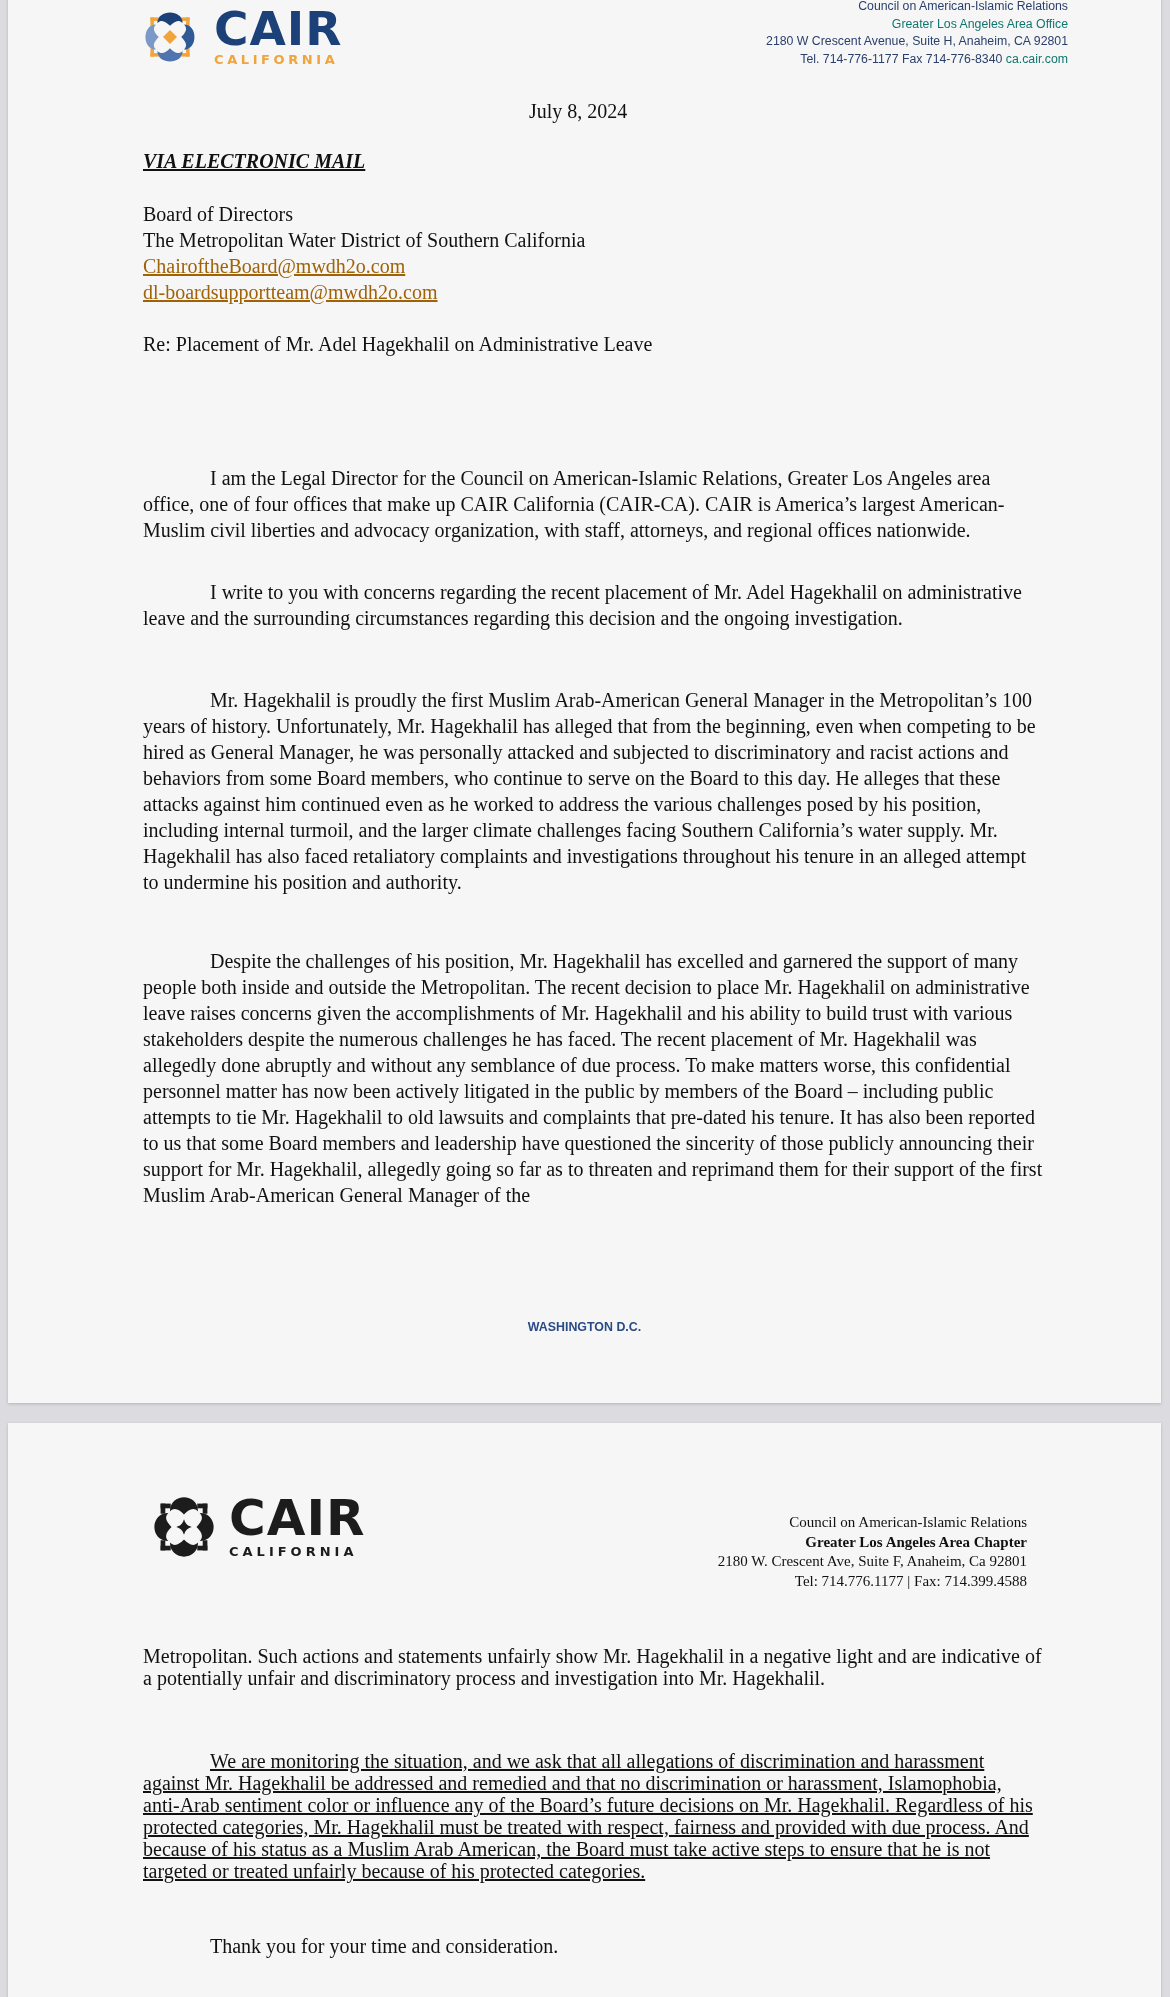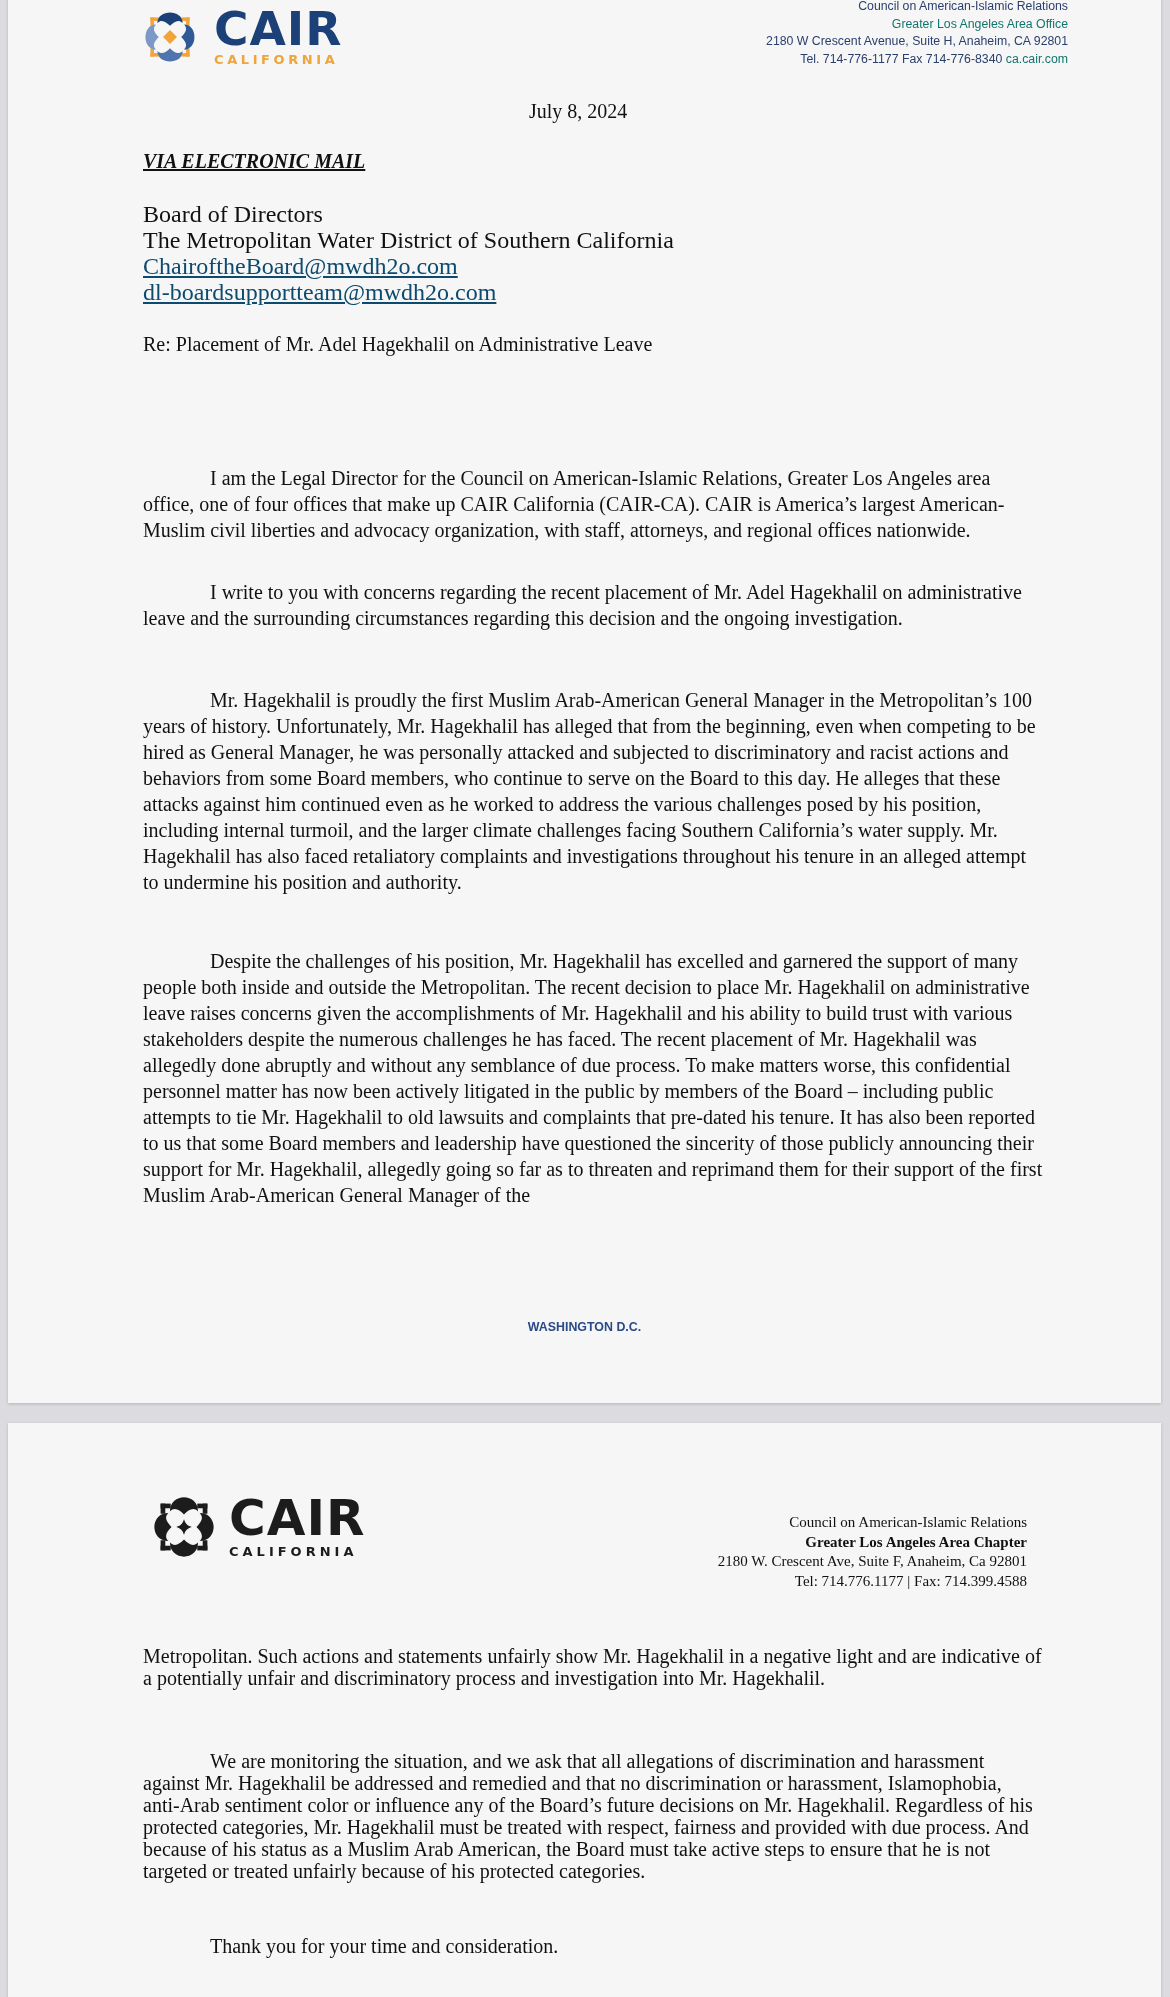--- a/index.html
+++ b/index.html
@@ -25,22 +25,22 @@
   .logo1 .wordmark { margin-left: 9px; display: flex; flex-direction: column; }
   .logo1 .cair { font-family: "DejaVu Sans", sans-serif; font-weight: bold; font-size: 47px; line-height: 44px; color: #1b4178; letter-spacing: 1px; }
   .logo1 .calif { font-family: "DejaVu Sans", sans-serif; font-weight: bold; font-size: 13px; letter-spacing: 3.6px; color: #f0a43a; margin-top: 1px; }
 
   .addr1 { position: absolute; right: 93px; top: 8px; text-align: right; font-family: "Liberation Sans", "DejaVu Sans", sans-serif; font-size: 12.3px; line-height: 17.5px; color: #2a3f6c; }
   .addr1 .orange { color: #0f766e; }
 
   .date { position: absolute; left: 521px; top: 110px; font-size: 20px; }
   .body-block { position: absolute; left: 135px; width: 900px; font-size: 20px; line-height: 26px; }
   .via { position: absolute; left: 135px; top: 160px; font-size: 20px; font-weight: bold; font-style: italic; text-decoration: underline; }
-  .recipient { position: absolute; left: 135px; top: 211px; font-size: 24px; line-height: 26px; }
-  .recipient a { color: #0c4a6e; text-decoration: underline; display: block; }
+  .recipient { position: absolute; left: 135px; top: 211px; font-size: 20px; line-height: 26px; }
+  .recipient a { color: #a16207; text-decoration: underline; display: block; }
   .re { position: absolute; left: 135px; top: 343px; font-size: 20px; }
   .salutation { position: absolute; left: 135px; top: 420px; font-size: 20px; }
   p.para { margin: 0; text-indent: 67px; text-align: left; }
   .justify { text-align: justify; text-align-last: left; }
 
   .footer1 { position: absolute; left: 0; width: 1153px; top: 1328px; text-align: center; font-family: "Liberation Sans", "DejaVu Sans", sans-serif; color: #2a4a86; font-size: 12.4px; line-height: 19.5px; }
   .footer1 .dc { font-weight: bold; }
 
   
   .logo2 { position: absolute; left: 137px; top: 65px; display: flex; align-items: center; }
@@ -158,20 +158,20 @@
     <div>Council on American-Islamic Relations</div>
     <div class="bold">Greater Los Angeles Area Chapter</div>
     <div>2180 W. Crescent Ave, Suite F, Anaheim, Ca 92801</div>
     <div>Tel: 714.776.1177 | Fax: 714.399.4588</div>
   </div>
 
   <div class="p2-body" style="top:222px;">
     <p style="margin:0;">Metropolitan. Such actions and statements unfairly show Mr. Hagekhalil in a negative light and are indicative of a potentially unfair and discriminatory process and investigation into Mr. Hagekhalil.</p>
   </div>
 
-  <div class="p2-body" style="top:327px;">
+  <div class="p2-body" style="top:327px;text-decoration:underline;">
     <p class="para justify">We are monitoring the situation, and we ask that all allegations of discrimination and harassment against Mr. Hagekhalil be addressed and remedied and that no discrimination or harassment, Islamophobia, anti-Arab sentiment color or influence any of the Board’s future decisions on Mr. Hagekhalil.  Regardless of his protected categories, Mr. Hagekhalil must be treated with respect, fairness and provided with due process. And because of his status as a Muslim Arab American, the Board must take active steps to ensure that he is not targeted or treated unfairly because of his protected categories.</p>
   </div>
 
   <div class="p2-body" style="top:512px;">
     <p class="para">Thank you for your time and consideration.</p>
   </div>
 </div>
 
 </body></html>

